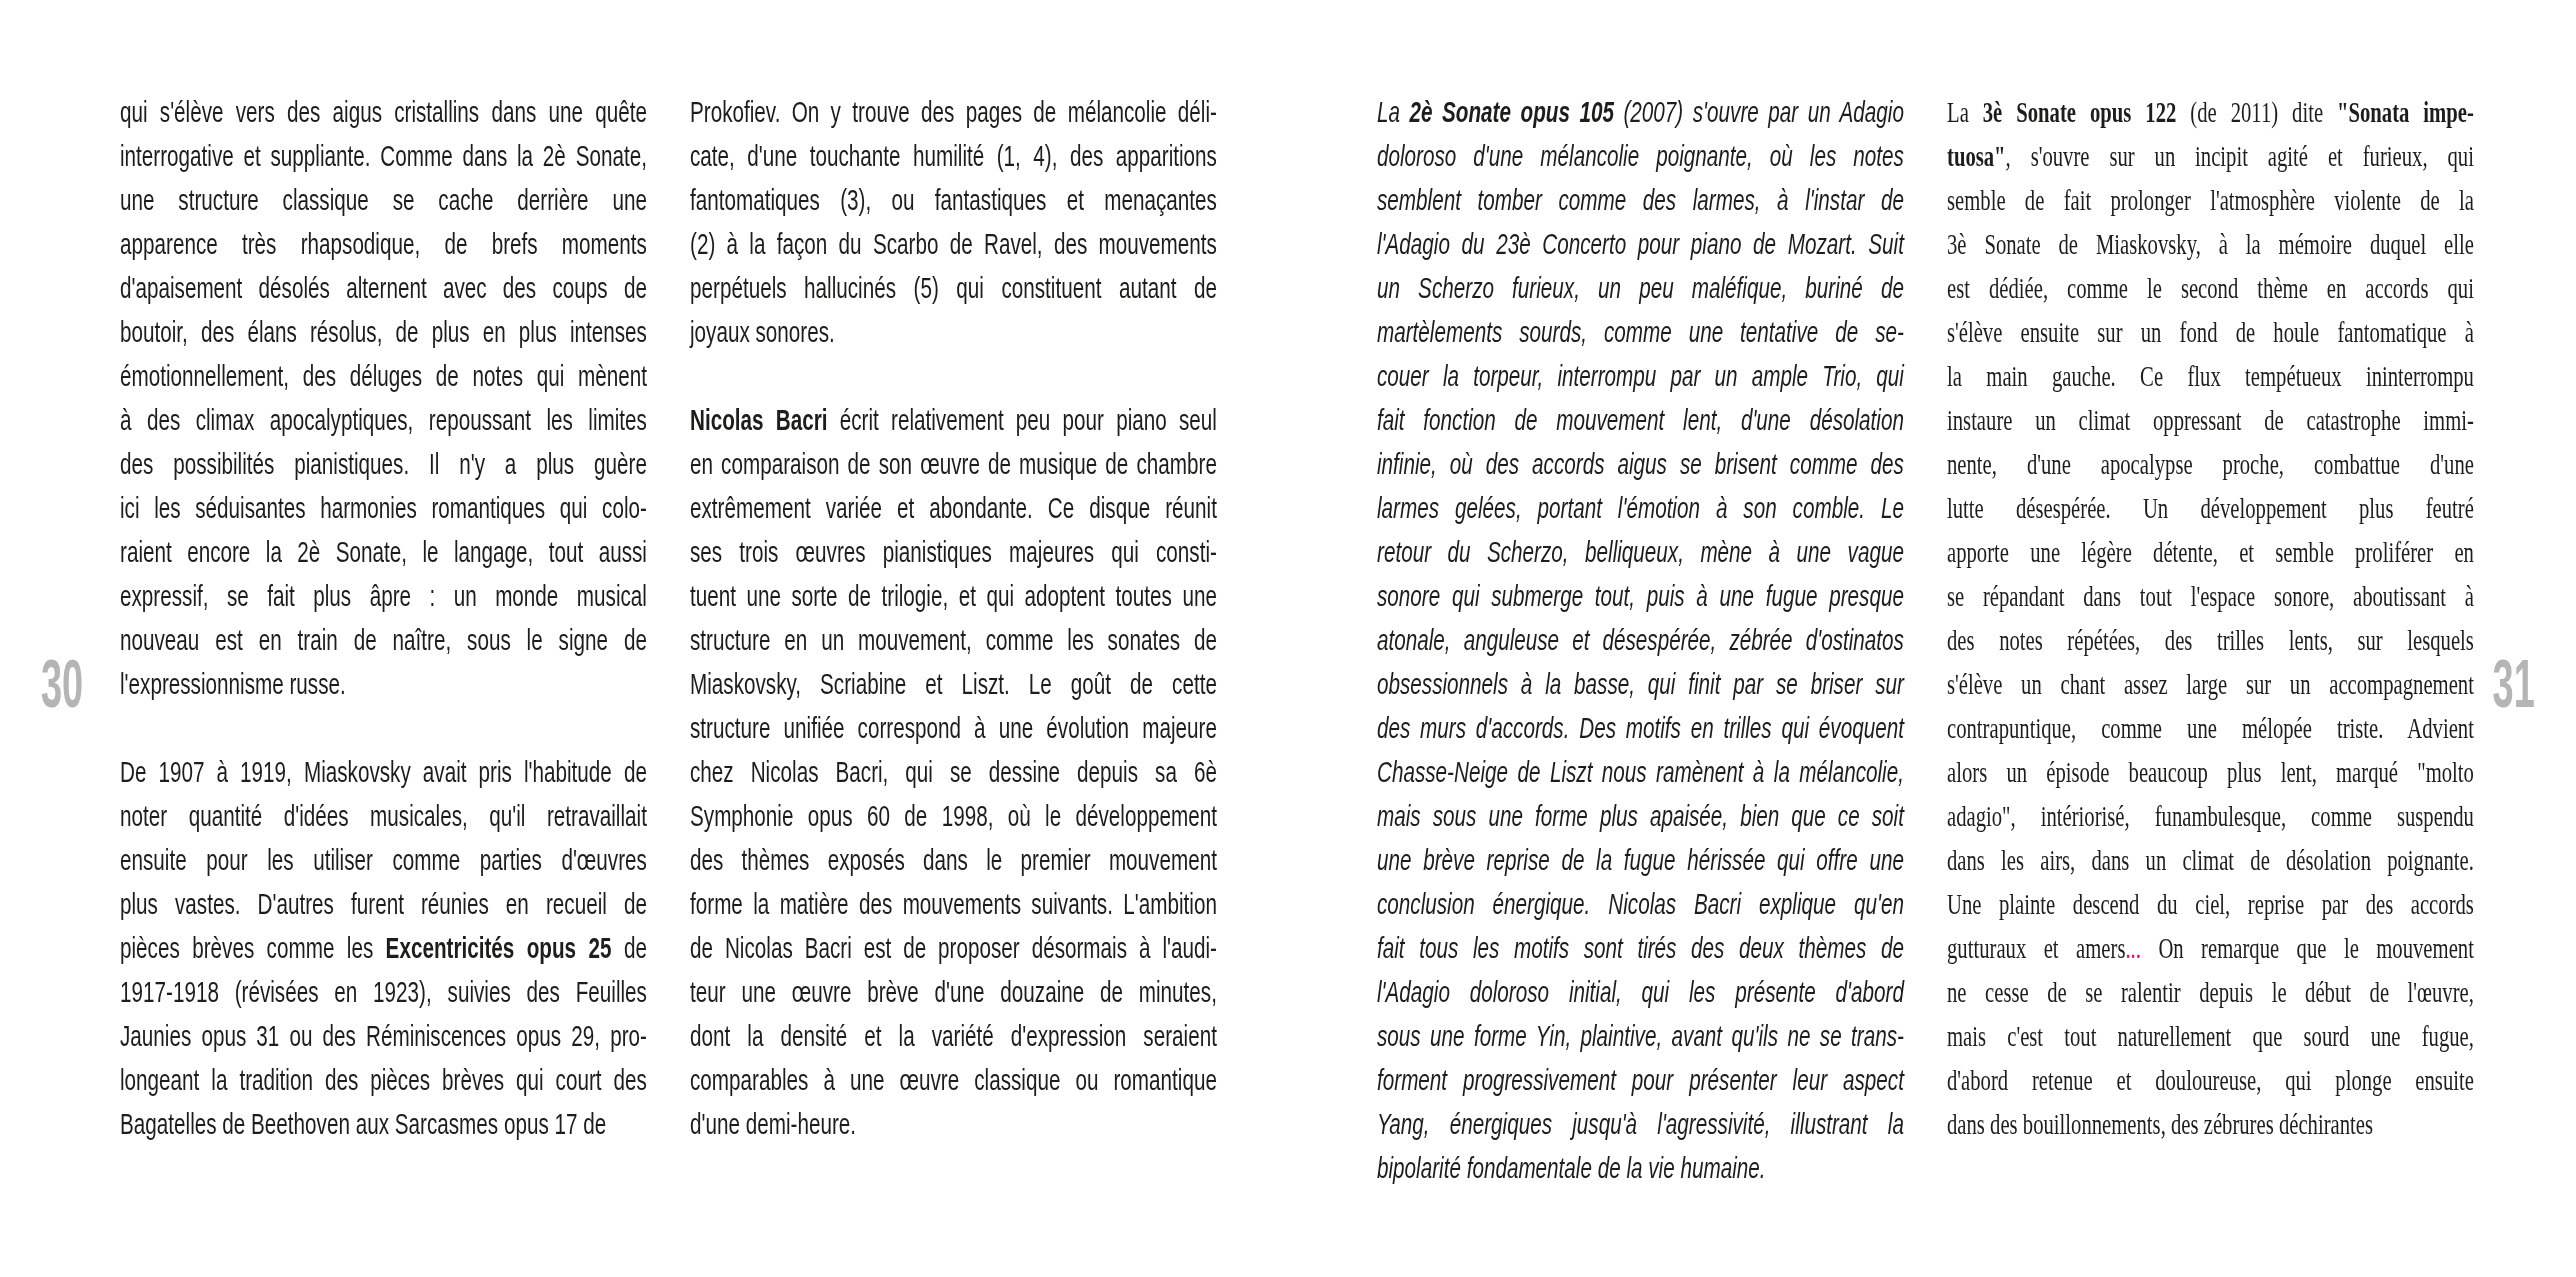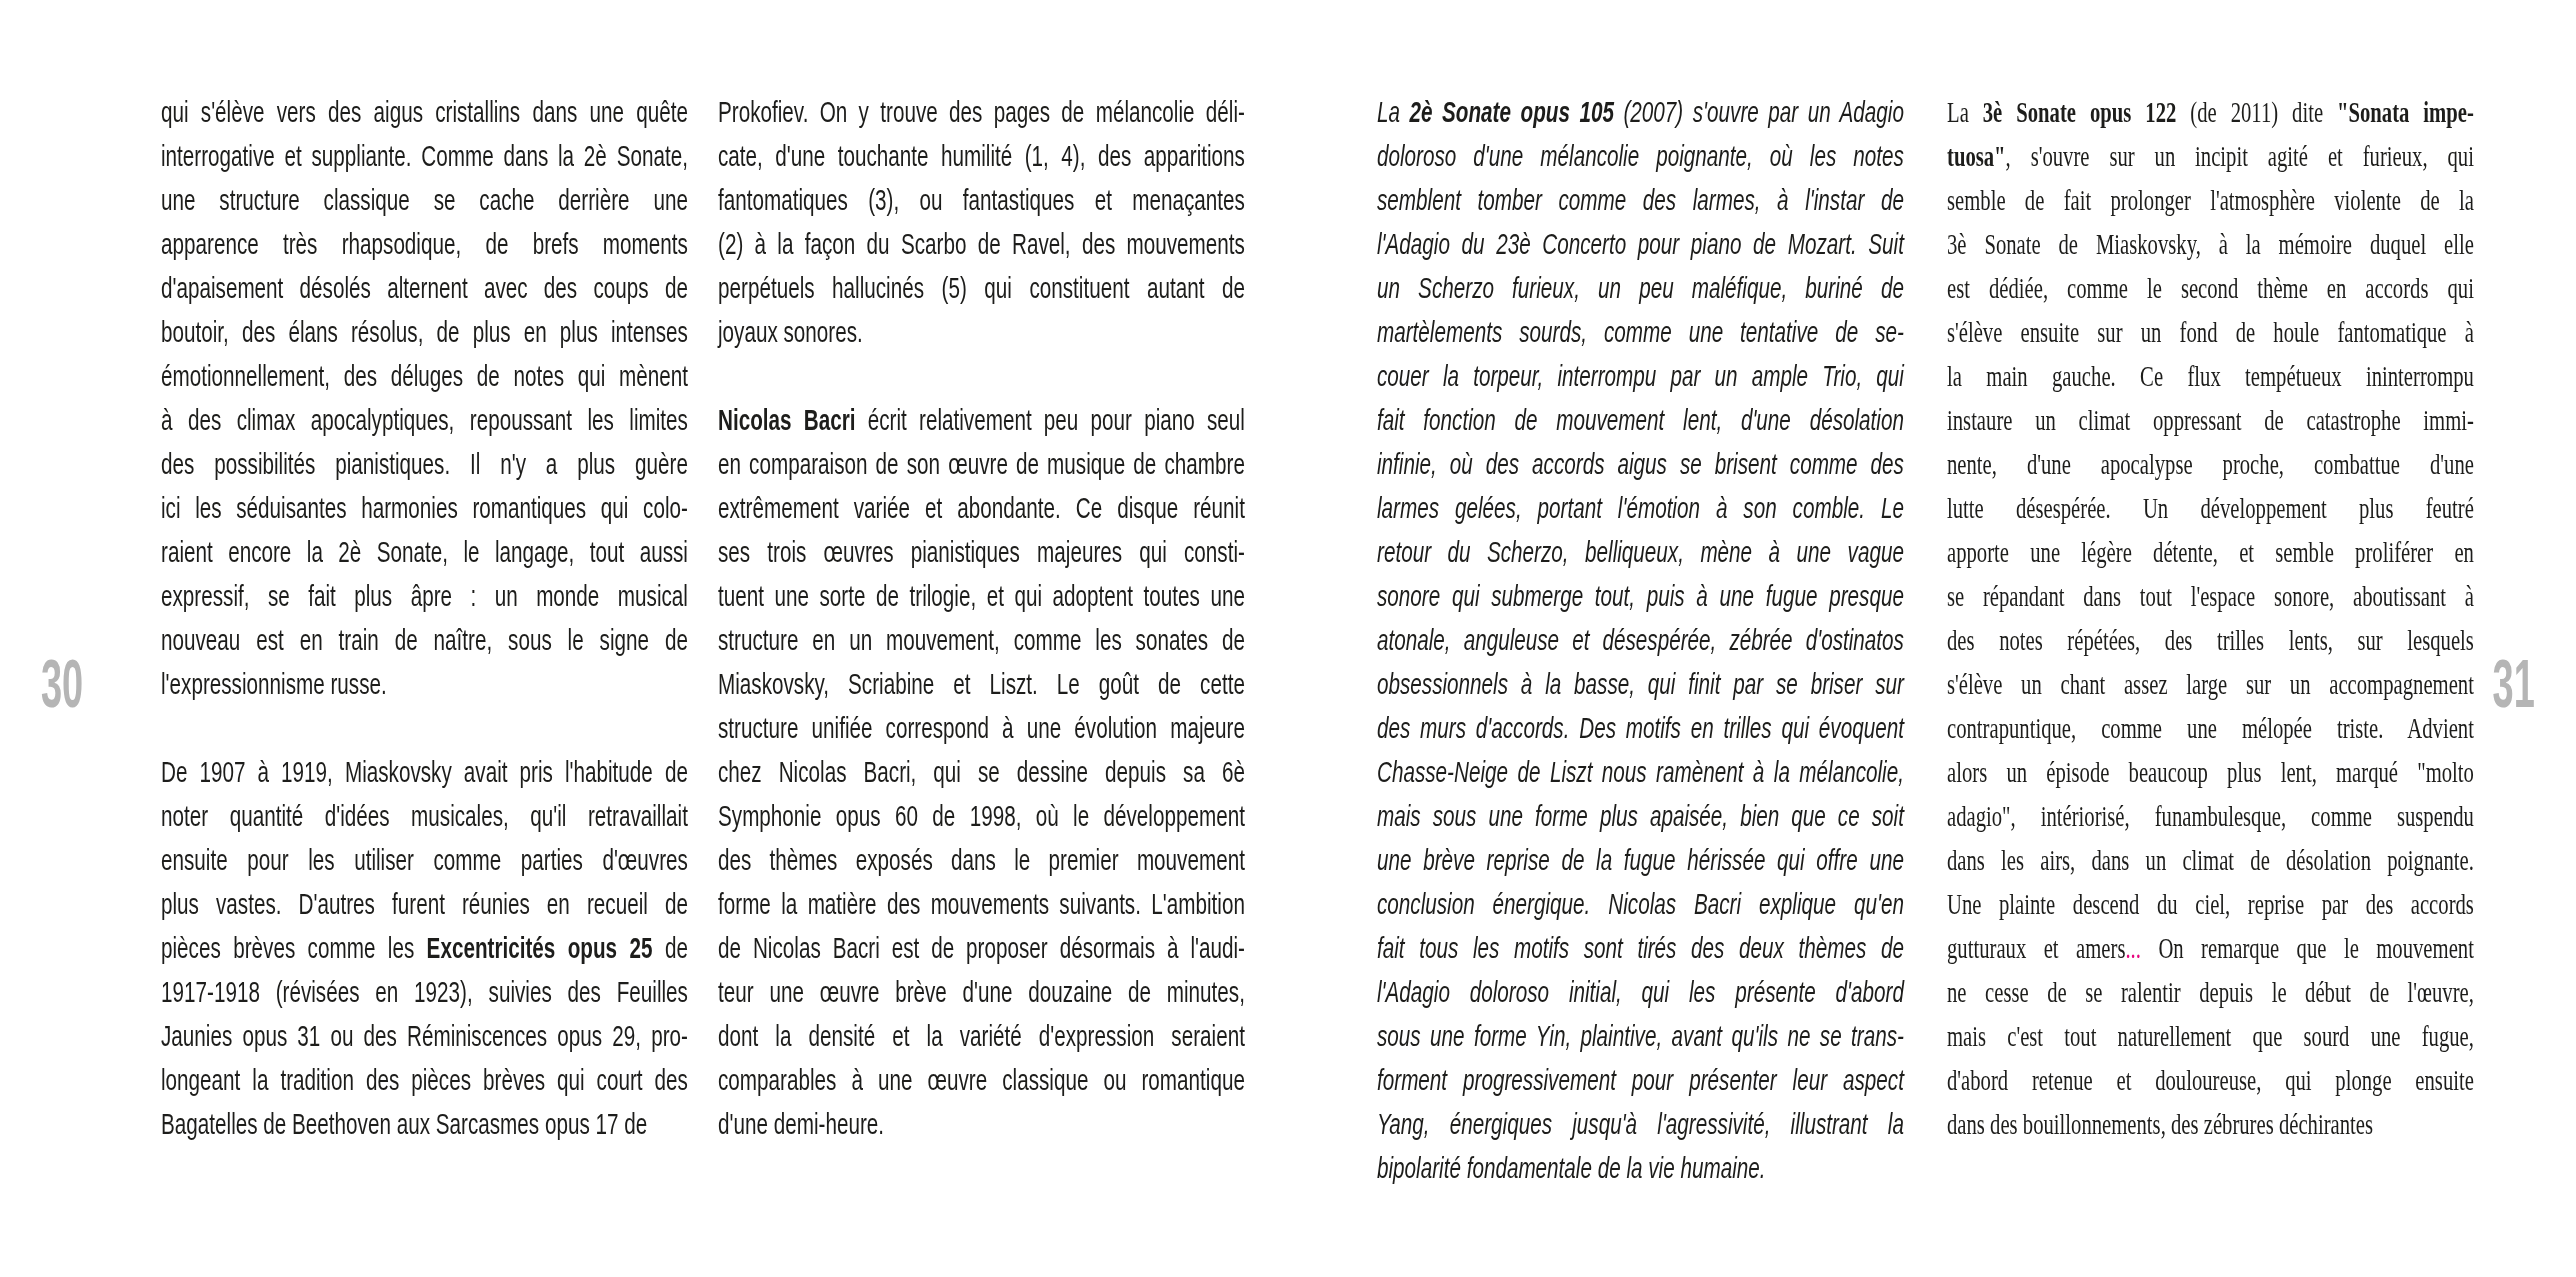--- a/index.html
+++ b/index.html
@@ -30,22 +30,22 @@
     position: absolute;
     top: 649px;
     font-size: 69px;
     line-height: 1;
     font-weight: bold;
     color: #b5b5b5;
     letter-spacing: 0;
   }
   .pagenum.left  { left: 41px;  transform: scaleX(0.55); transform-origin: 0 0; }
   .pagenum.right { right: 41px; transform: scaleX(0.55); transform-origin: 100% 0; }
-  .col-1 { left: 120px; margin-left: 41px; }
-  .col-2 { left: 718px; }
+  .col-1 { left: 120px; }
+  .col-2 { left: 690px; }
   .col-3 { left: 1377px; font-style: italic; }
   .col-4 { left: 1947px; font-family: Liberation Serif, serif; }
 </style>
 </head>
 <body>
 
 <div class="spread">
   <div class="pagenum left">30</div>
 
   <div class="column col-1">

